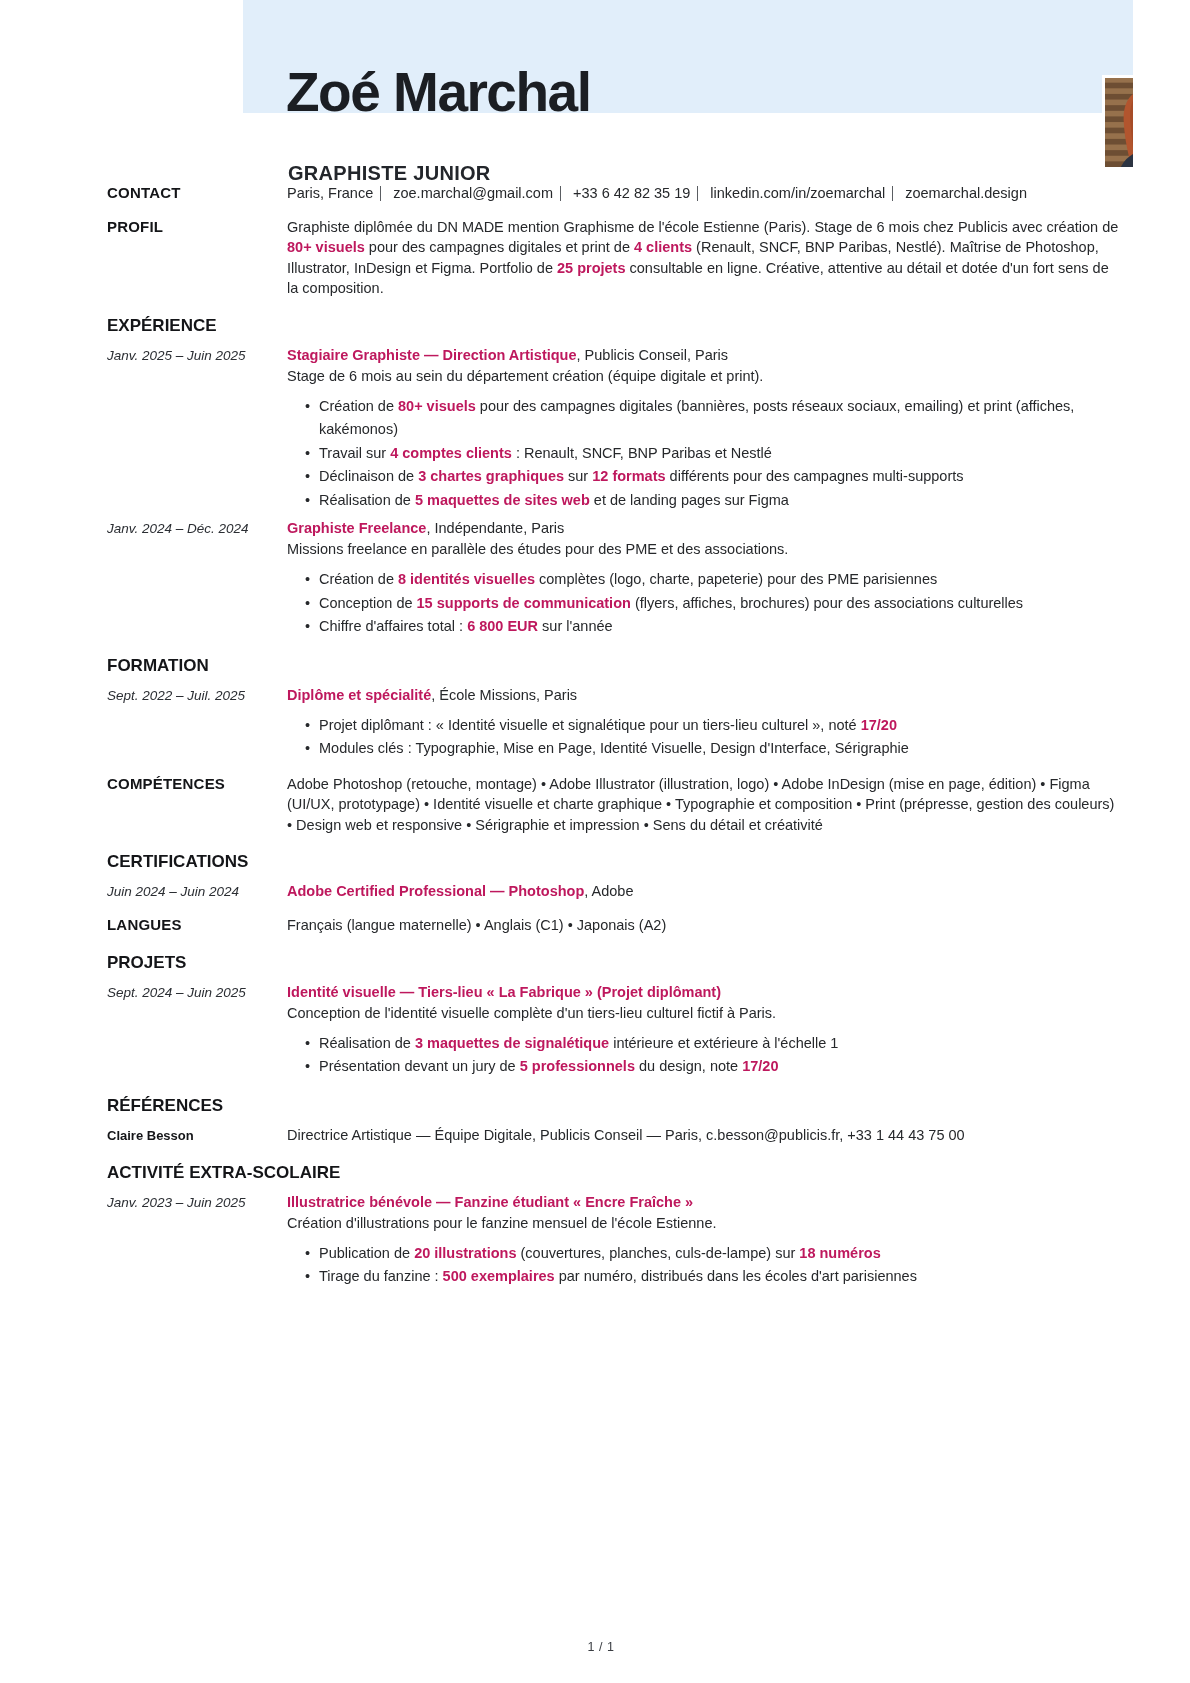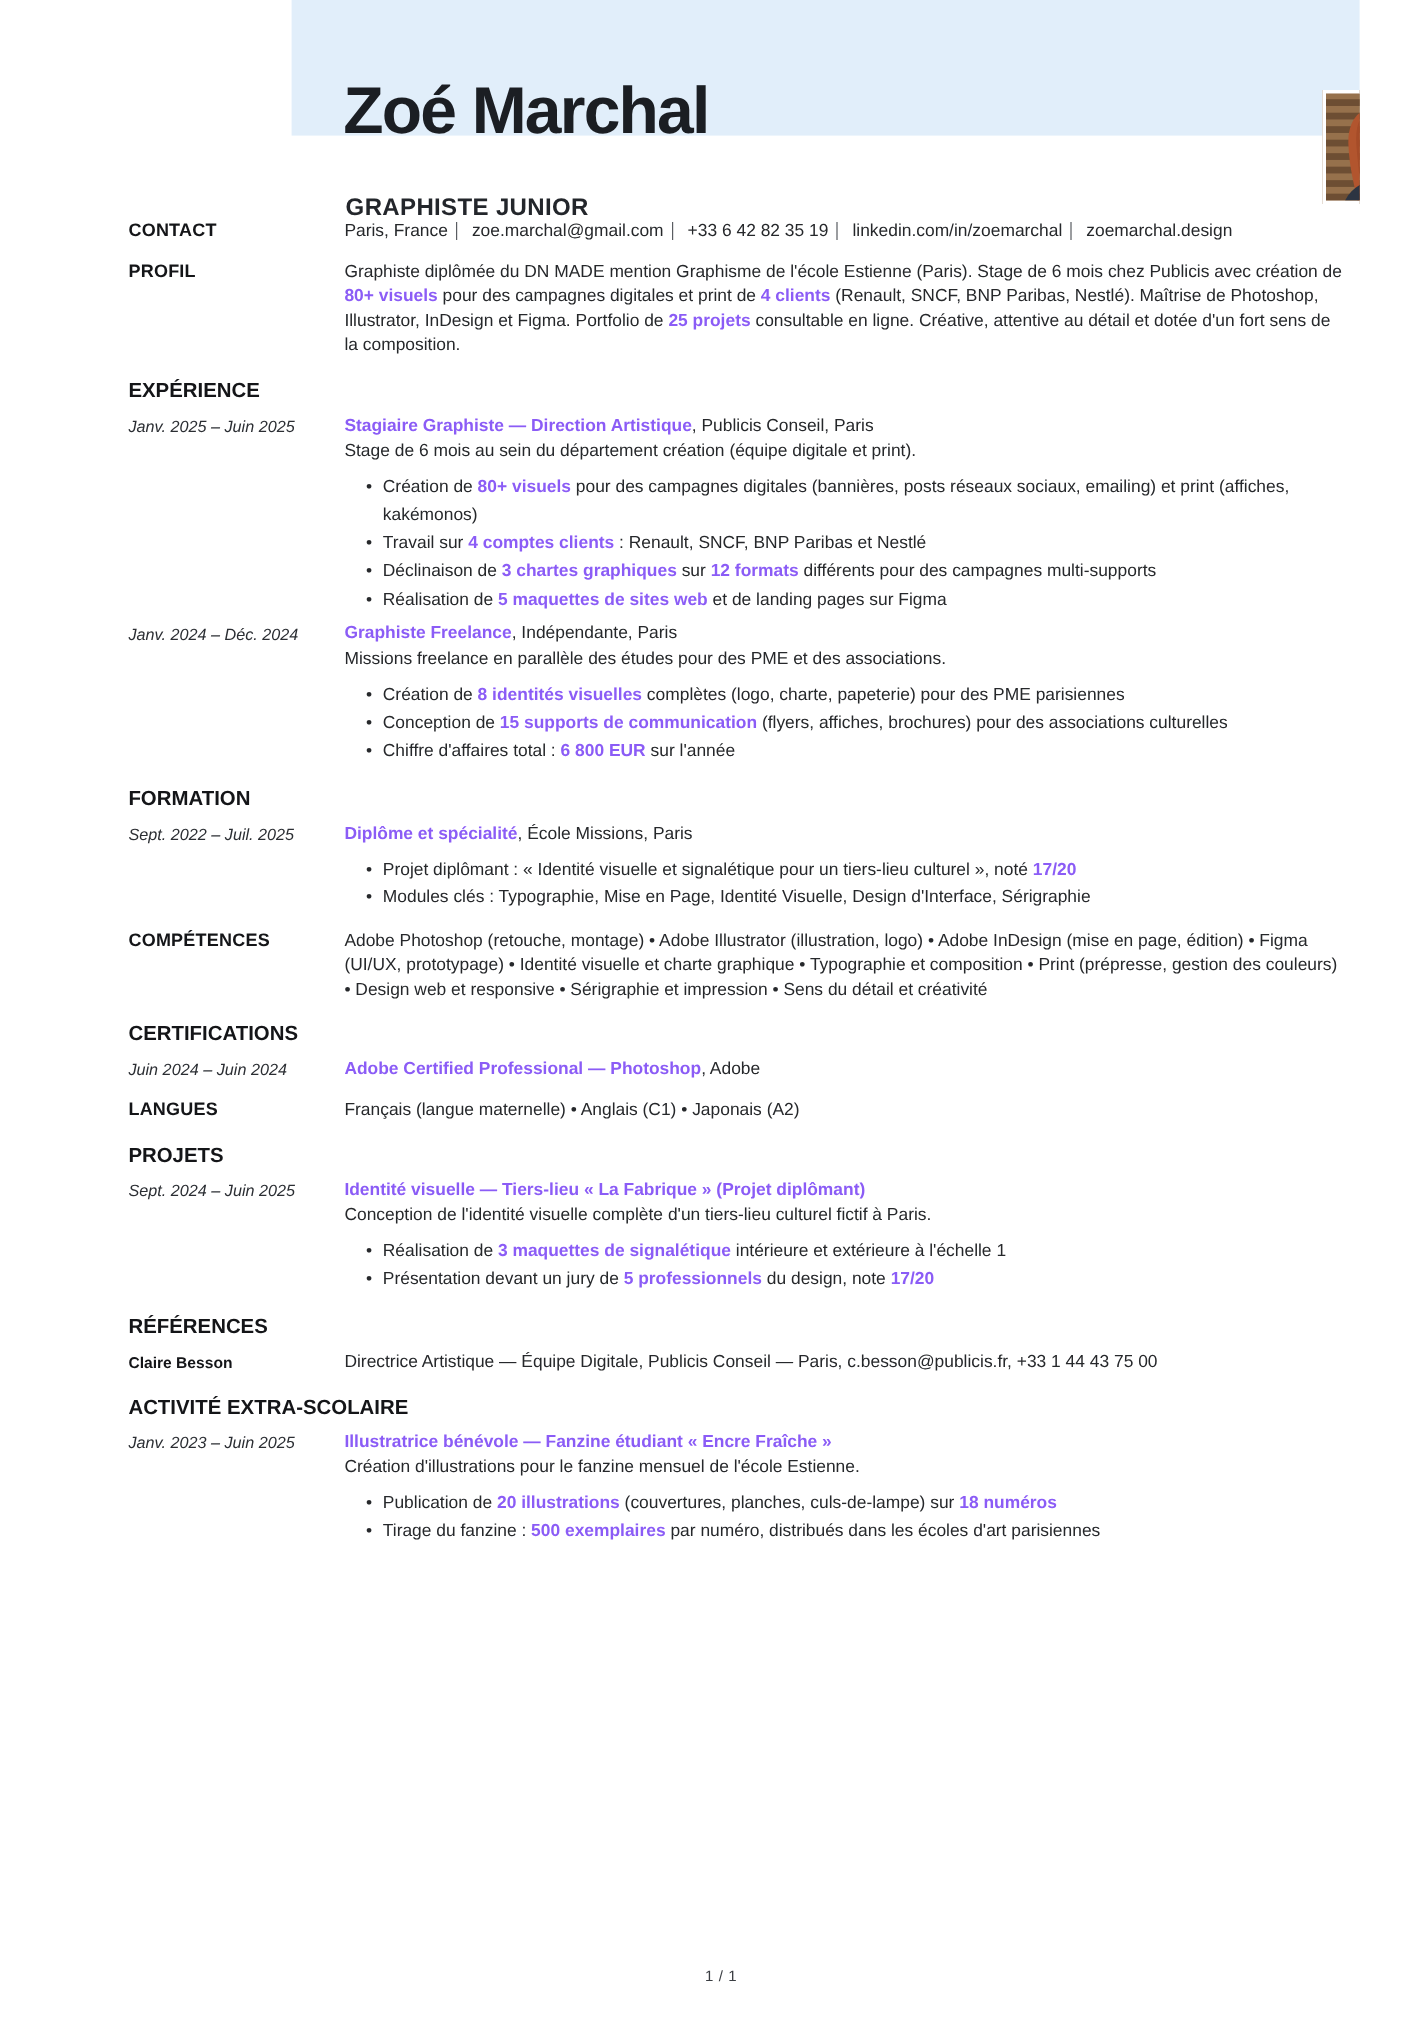--- a/index.html
+++ b/index.html
@@ -32,21 +32,21 @@
 
   .body-text { font-size:14.5px; line-height:20.5px; color:#26282b; }
   .label-row { margin-top:13px; }
   .label-row:first-child { margin-top:0; }
 
   .section-header { font-size:17px; font-weight:700; color:#141518; margin:17px 0 9px 0; }
 
   .entry { margin-bottom:6px; }
   .entry-title { font-size:14.5px; line-height:21px; }
   .entry-sub { font-size:14.5px; line-height:21px; }
-  .rt b { font-weight:700; color:#8b5cf6; }
+  .rt b { font-weight:700; color:#be185d; }
 
   ul.bullets { list-style:none; margin:8px 0 0 32px; }
   ul.bullets li { position:relative; font-size:14.5px; line-height:23.5px; }
   ul.bullets li::before { content:"\2022"; position:absolute; left:-14px; top:0; font-size:14.5px; color:#26282b; }
 
   .contact-line { font-size:14.5px; line-height:20.5px; white-space:nowrap; }
   .sep {
     display:inline-block; width:1px; height:15px; background:#5a5d62;
     margin:0 12px 0 7px; vertical-align:-3px;
   }

